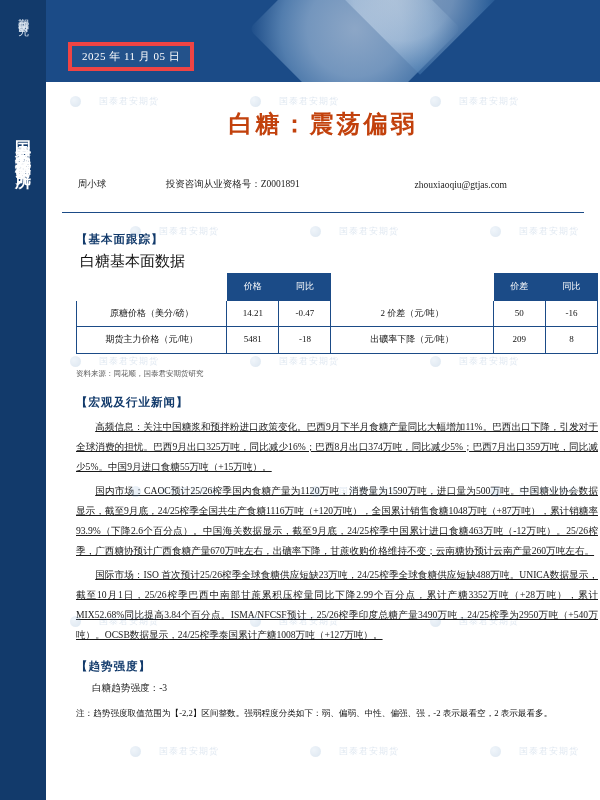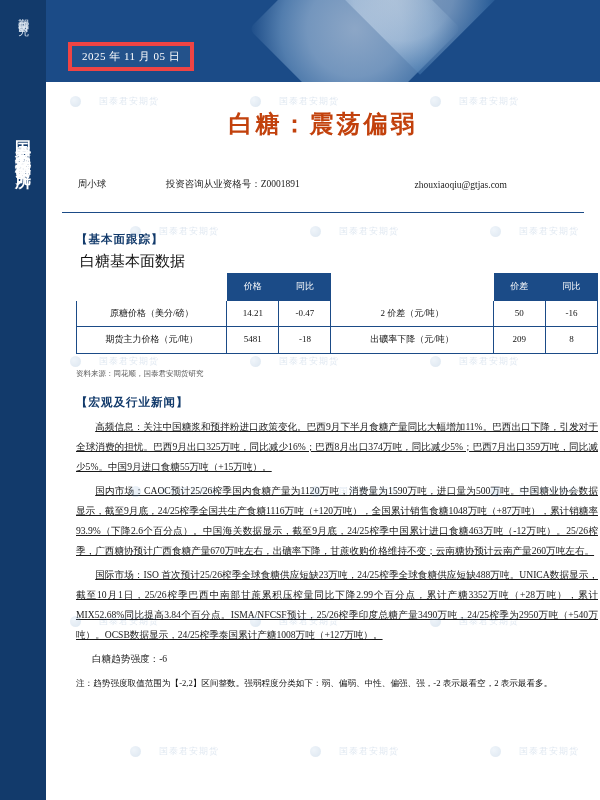--- a/index.html
+++ b/index.html
@@ -225,21 +225,22 @@
       </tr>
     </tbody>
   </table>
   <div class="src">资料来源：同花顺，国泰君安期货研究</div>
 
   <div class="sec-head" style="margin-top:14px">【宏观及行业新闻】</div>
   <p class="para">高频信息：关注中国糖浆和预拌粉进口政策变化。巴西9月下半月食糖产量同比大幅增加11%。巴西出口下降，引发对于全球消费的担忧。巴西9月出口325万吨，同比减少16%；巴西8月出口374万吨，同比减少5%；巴西7月出口359万吨，同比减少5%。中国9月进口食糖55万吨（+15万吨）。</p>
   <p class="para">国内市场：CAOC预计25/26榨季国内食糖产量为1120万吨，消费量为1590万吨，进口量为500万吨。中国糖业协会数据显示，截至9月底，24/25榨季全国共生产食糖1116万吨（+120万吨），全国累计销售食糖1048万吨（+87万吨），累计销糖率93.9%（下降2.6个百分点）。中国海关数据显示，截至9月底，24/25榨季中国累计进口食糖463万吨（-12万吨）。25/26榨季，广西糖协预计广西食糖产量670万吨左右，出礦率下降，甘蔗收购价格维持不变；云南糖协预计云南产量260万吨左右。</p>
   <p class="para">国际市场：ISO 首次预计25/26榨季全球食糖供应短缺23万吨，24/25榨季全球食糖供应短缺488万吨。UNICA数据显示，截至10月1日，25/26榨季巴西中南部甘蔗累积压榨量同比下降2.99个百分点，累计产糖3352万吨（+28万吨），累计MIX52.68%同比提高3.84个百分点。ISMA/NFCSF预计，25/26榨季印度总糖产量3490万吨，24/25榨季为2950万吨（+540万吨）。OCSB数据显示，24/25榨季泰国累计产糖1008万吨（+127万吨）。</p>
 
-  <div class="strength-line">白糖趋势强度：-6</div>
+  <div class="sec-head" style="margin-top:14px">【趋势强度】</div>
+  <div class="strength-line">白糖趋势强度：-3</div>
   <div class="note">注：趋势强度取值范围为【-2,2】区间整数。强弱程度分类如下：弱、偏弱、中性、偏强、强，-2 表示最看空，2 表示最看多。</div>
 </div>
 
 <div id="wm-layer">
     <div class="wm" style="left: 70px; top: 95px;">
       <span class="ball"></span>
       <span>国泰君安期货</span>
     </div>
     <div class="wm" style="left: 250px; top: 95px;">
       <span class="ball"></span>

